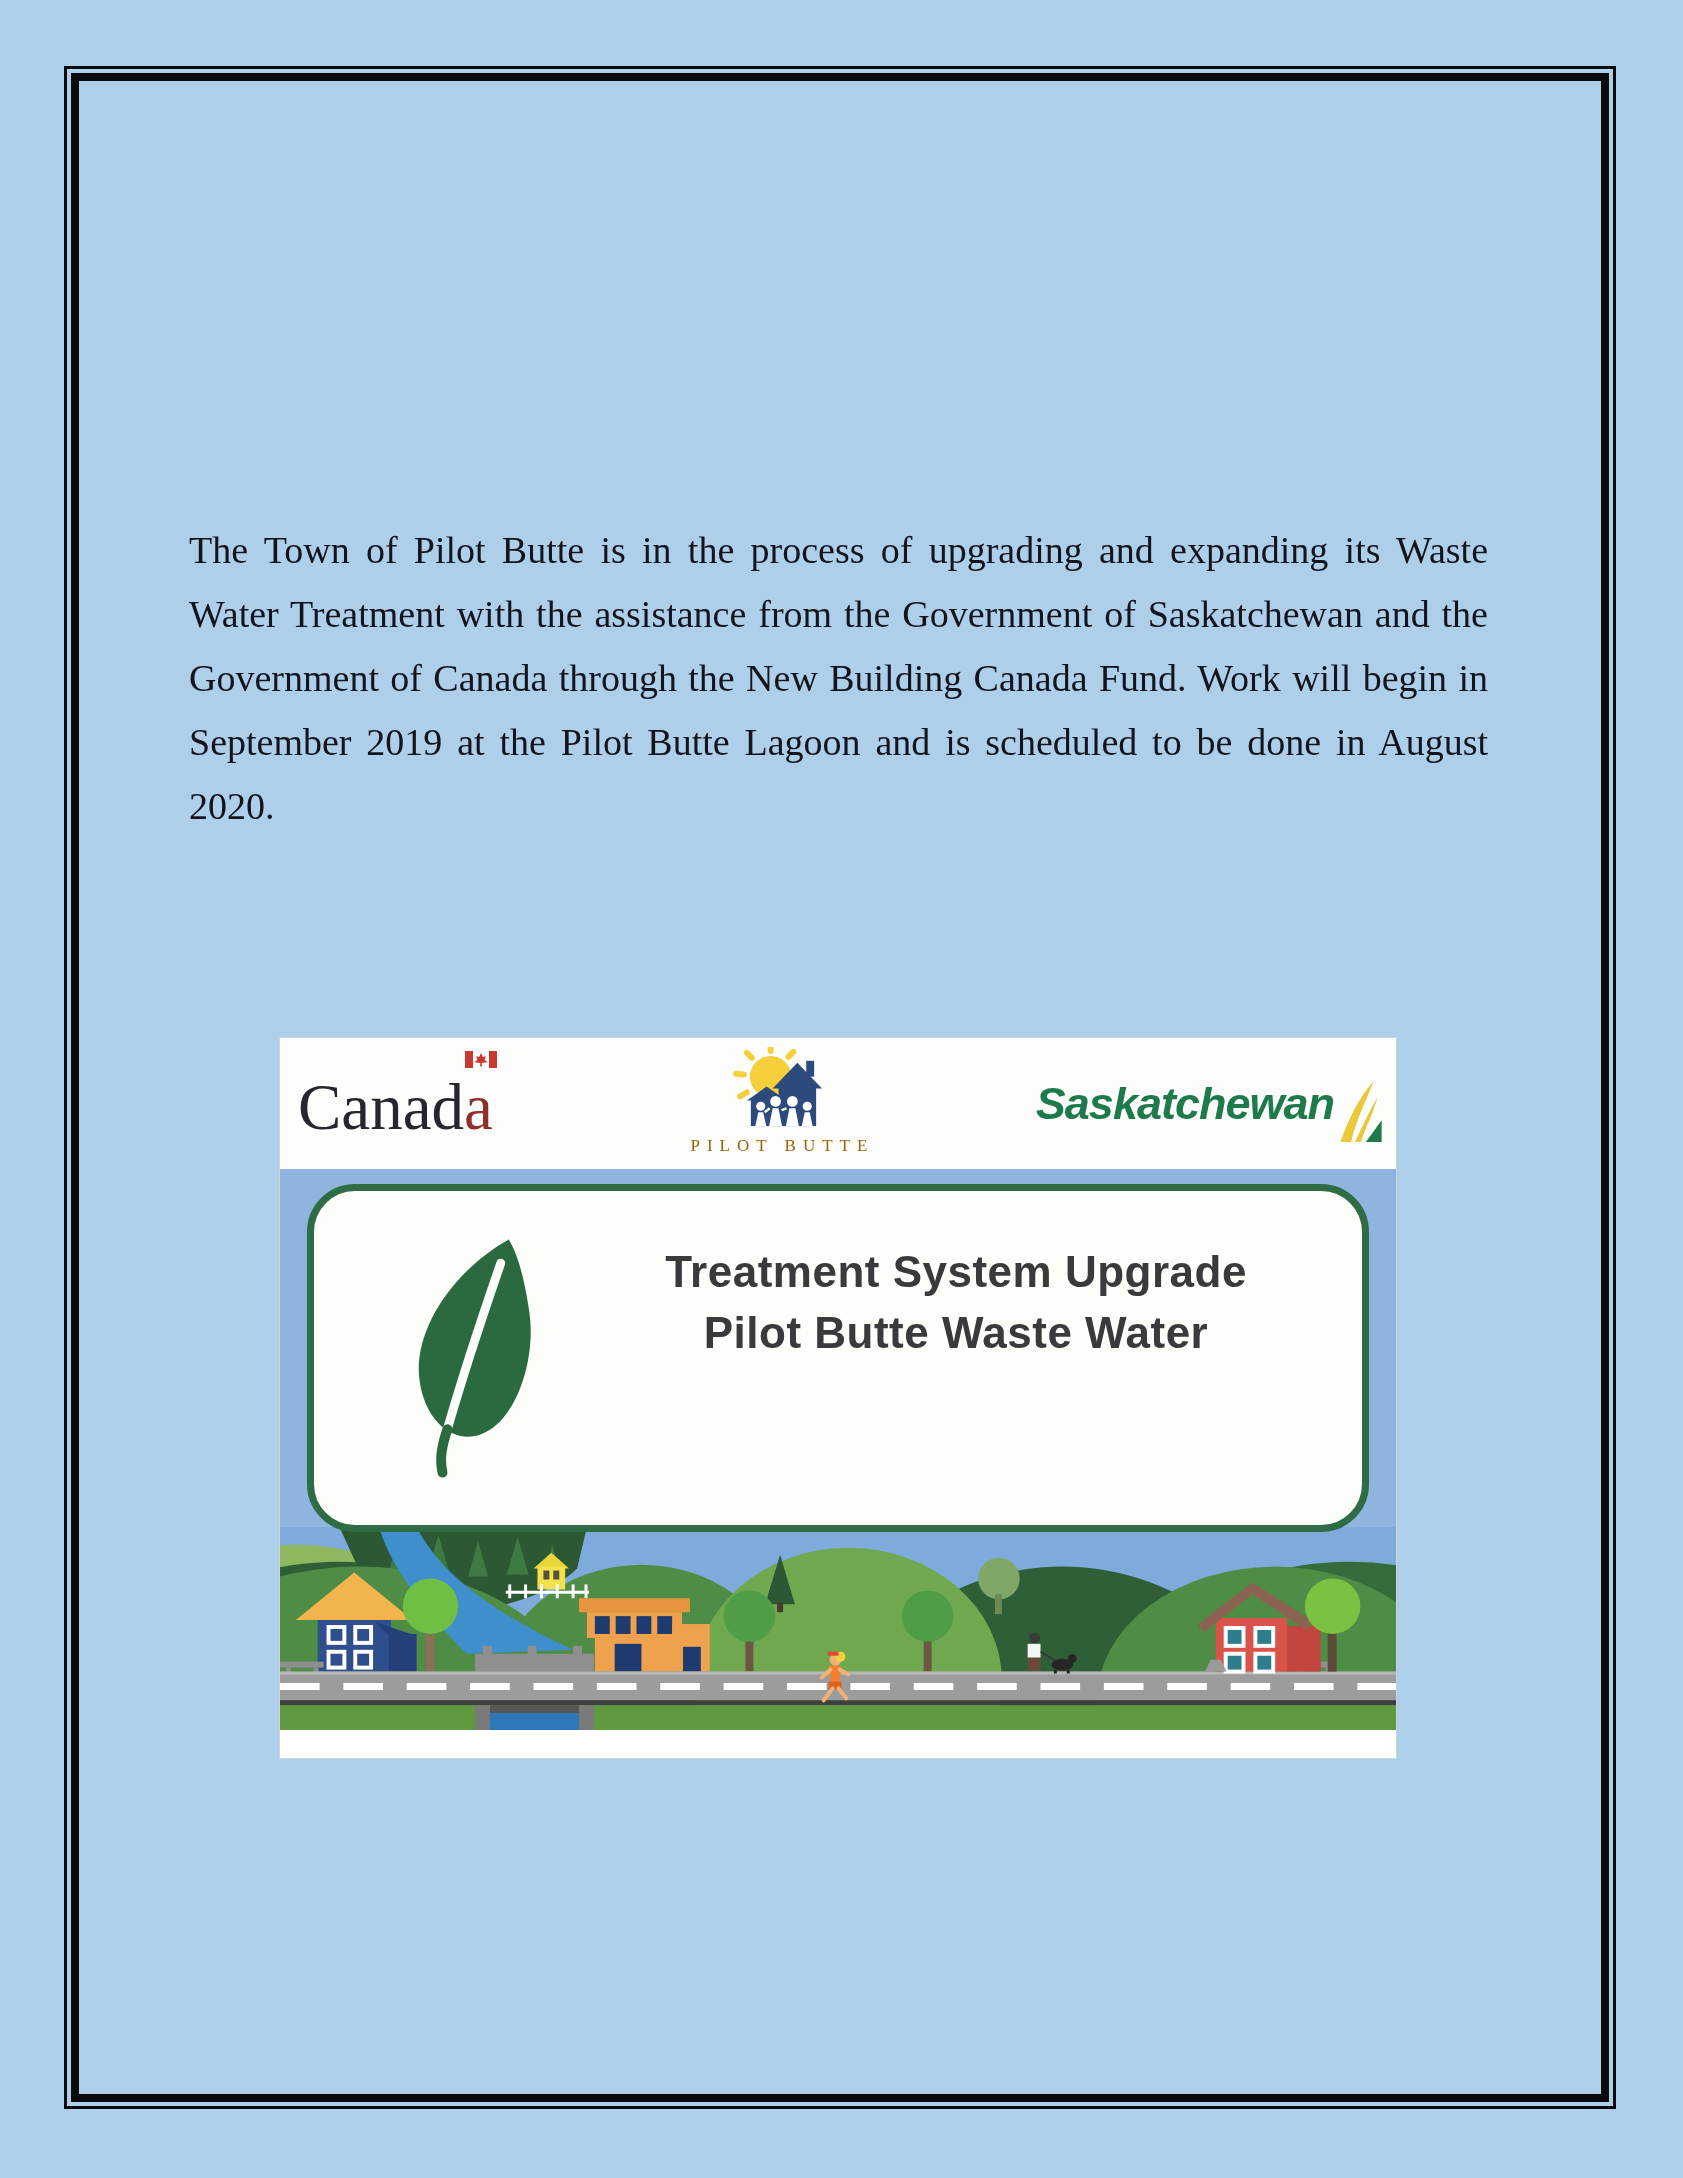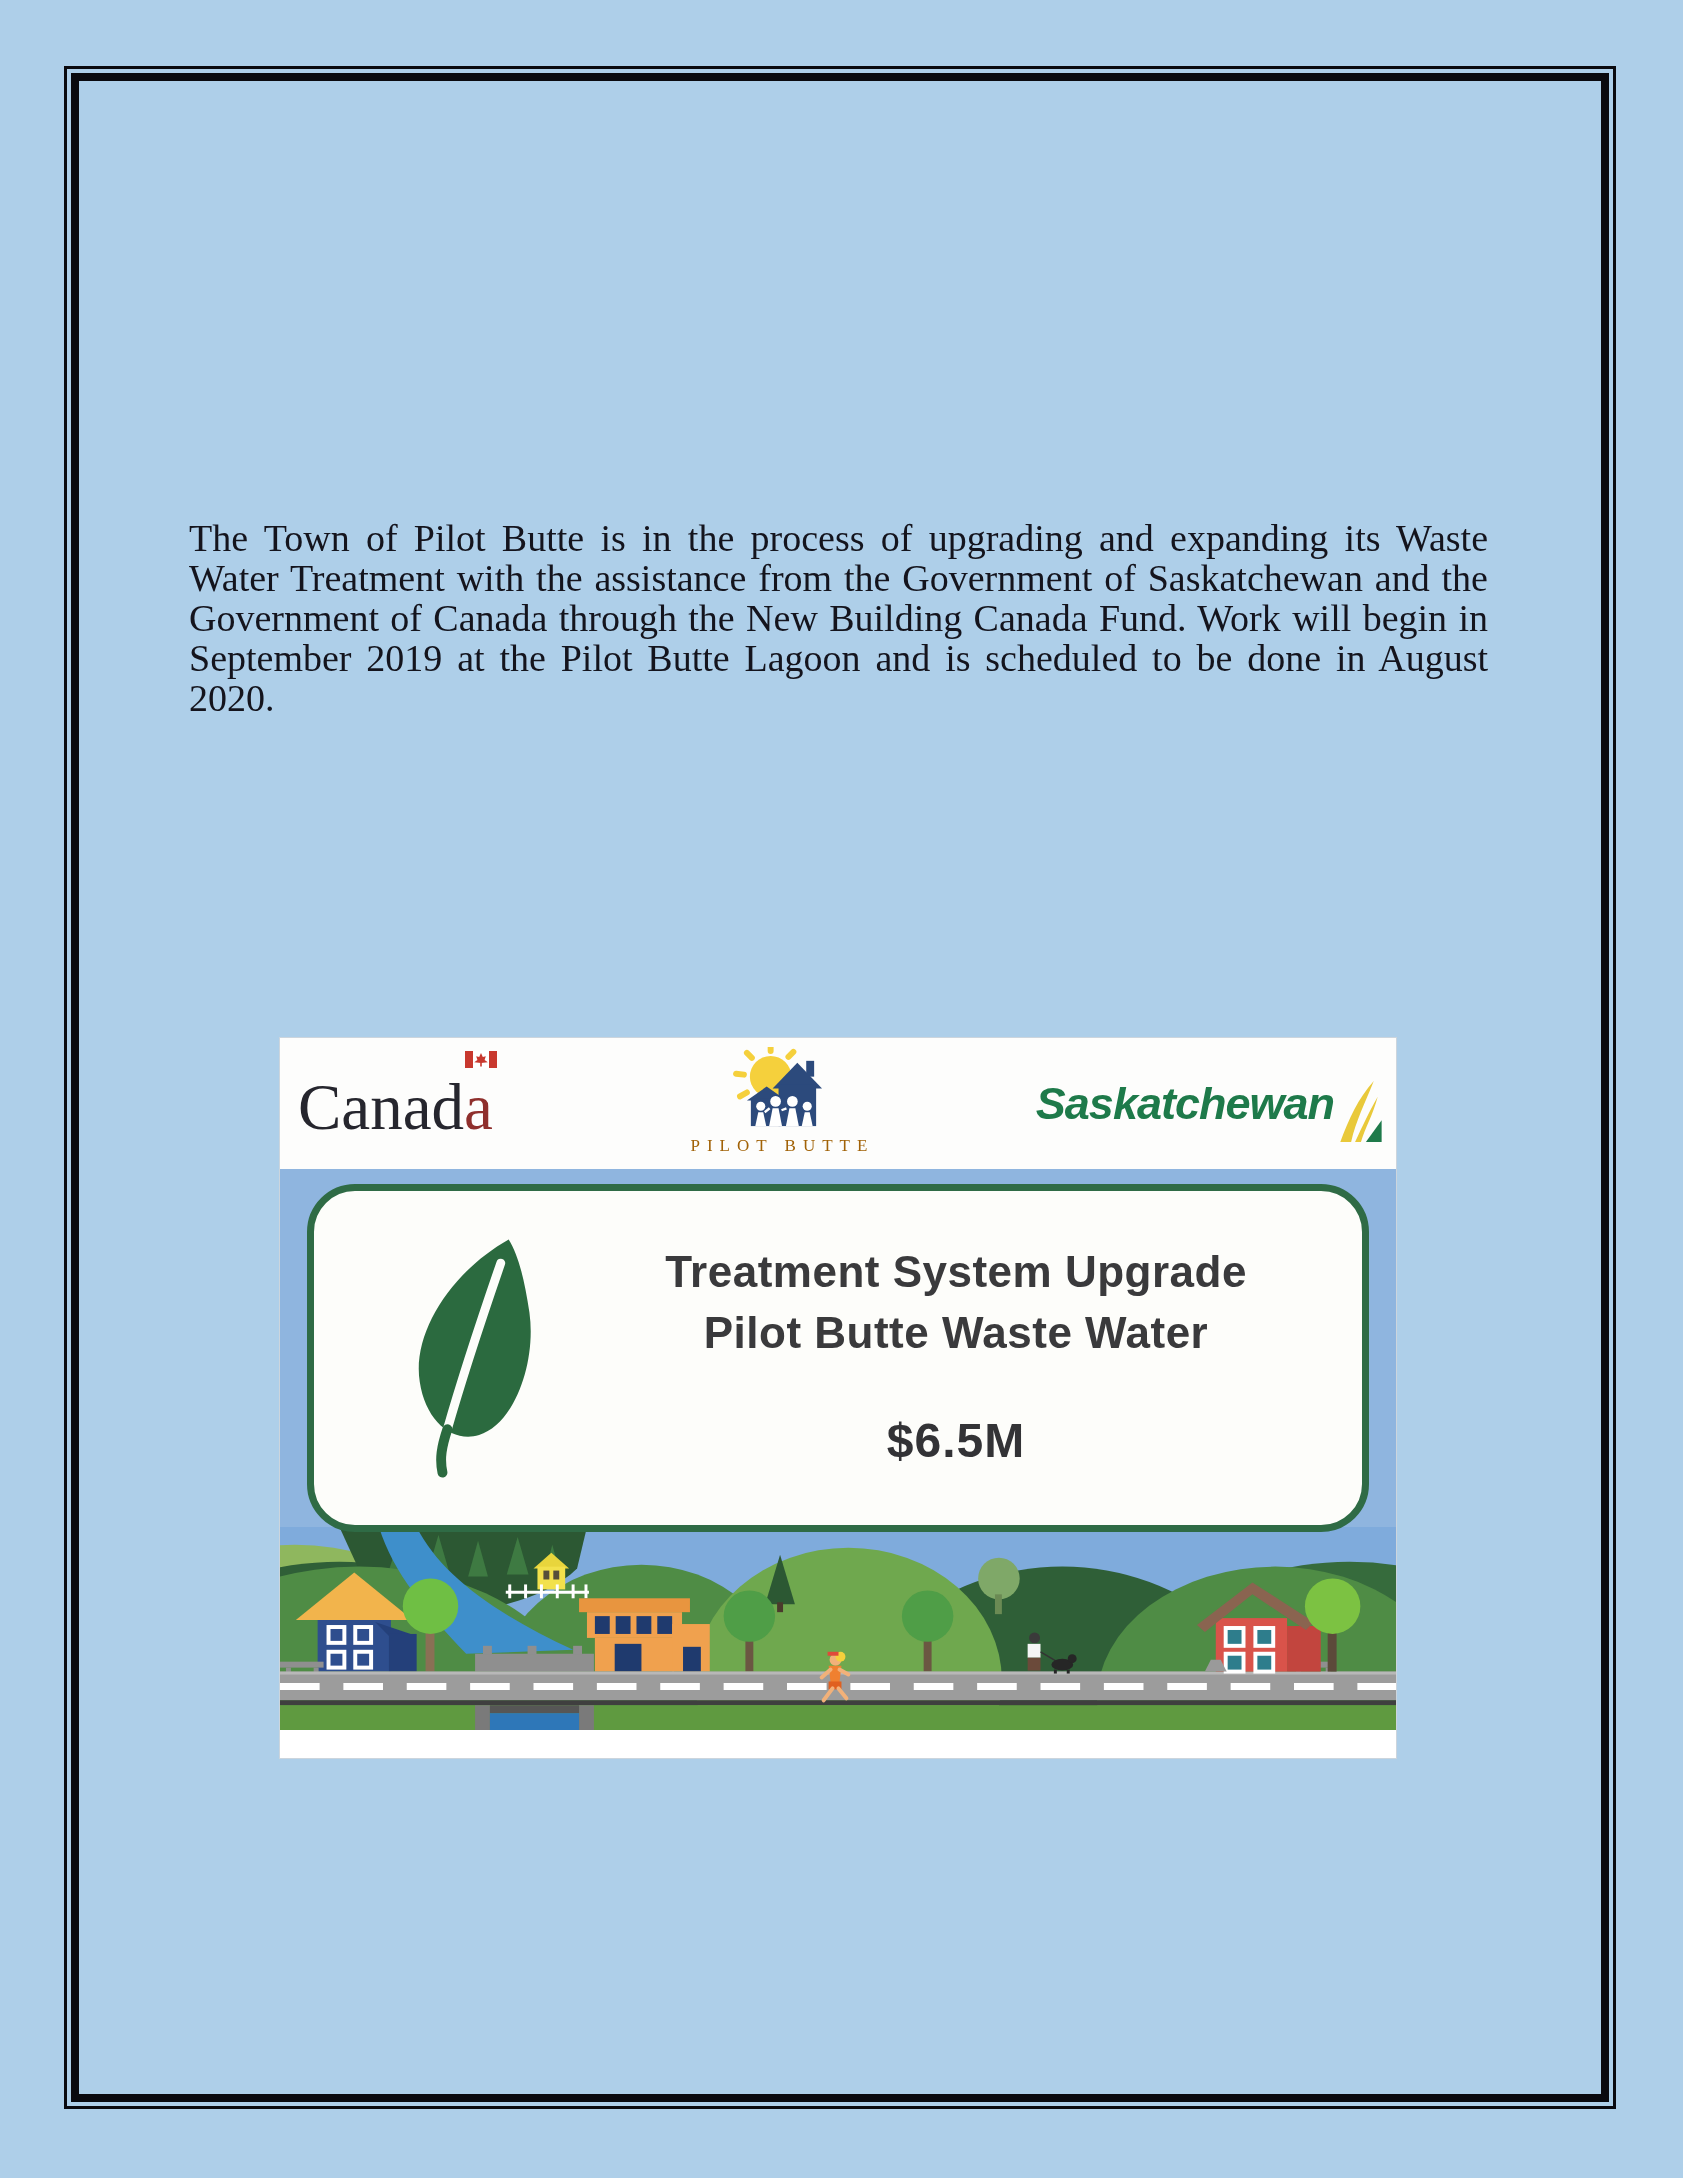--- a/index.html
+++ b/index.html
@@ -29,21 +29,21 @@
     letter-spacing:0.5px;
     text-decoration:underline;
     text-decoration-thickness:4px;
     border-bottom:4px solid #0d0d14;
     padding-bottom:3px;
     display:inline;
     line-height:57px;
   }
   .body-text{
     position:absolute;left:189px;top:518px;width:1299px;
-    font-size:38px;line-height:40px;color:#14141d;
+    font-size:38px;line-height:64px;color:#14141d;
     text-align:justify;margin:0;
   }
   
   .photo{
     position:absolute;left:280px;top:1038px;width:1116px;height:720px;
     background:#ffffff;box-shadow:0 0 0 1px #ccd5dd;
   }
   .logo-band{
     position:absolute;left:0;top:0;right:0;height:131px;
     display:flex;align-items:center;justify-content:space-between;
@@ -344,20 +344,19 @@
 
       <div class="sign">
         <svg class="leaf" viewBox="0 0 170 247">
           <path d="M112,6 C 55,38 14,100 22,150 C 28,190 55,212 82,204 C 118,193 140,130 133,80 C 128,47 122,22 112,6 Z" fill="#2b6a3f"></path>
           <path d="M104,30 C 84,88 66,142 50,198" stroke="#fdfdfa" stroke-width="9" fill="none" stroke-linecap="round"></path>
           <path d="M50,198 C 44,216 42,228 45,242" stroke="#2b6a3f" stroke-width="10" fill="none" stroke-linecap="round"></path>
         </svg>
         <div class="sign-copy">
           <div class="sign-line">Treatment System Upgrade</div>
           <div class="sign-line">Pilot Butte Waste Water</div>
-          <div class="sign-amount">$6.5M</div>
         </div>
       </div>
 
     </div>
   </div>
 </div>
 
 
 </body></html>

